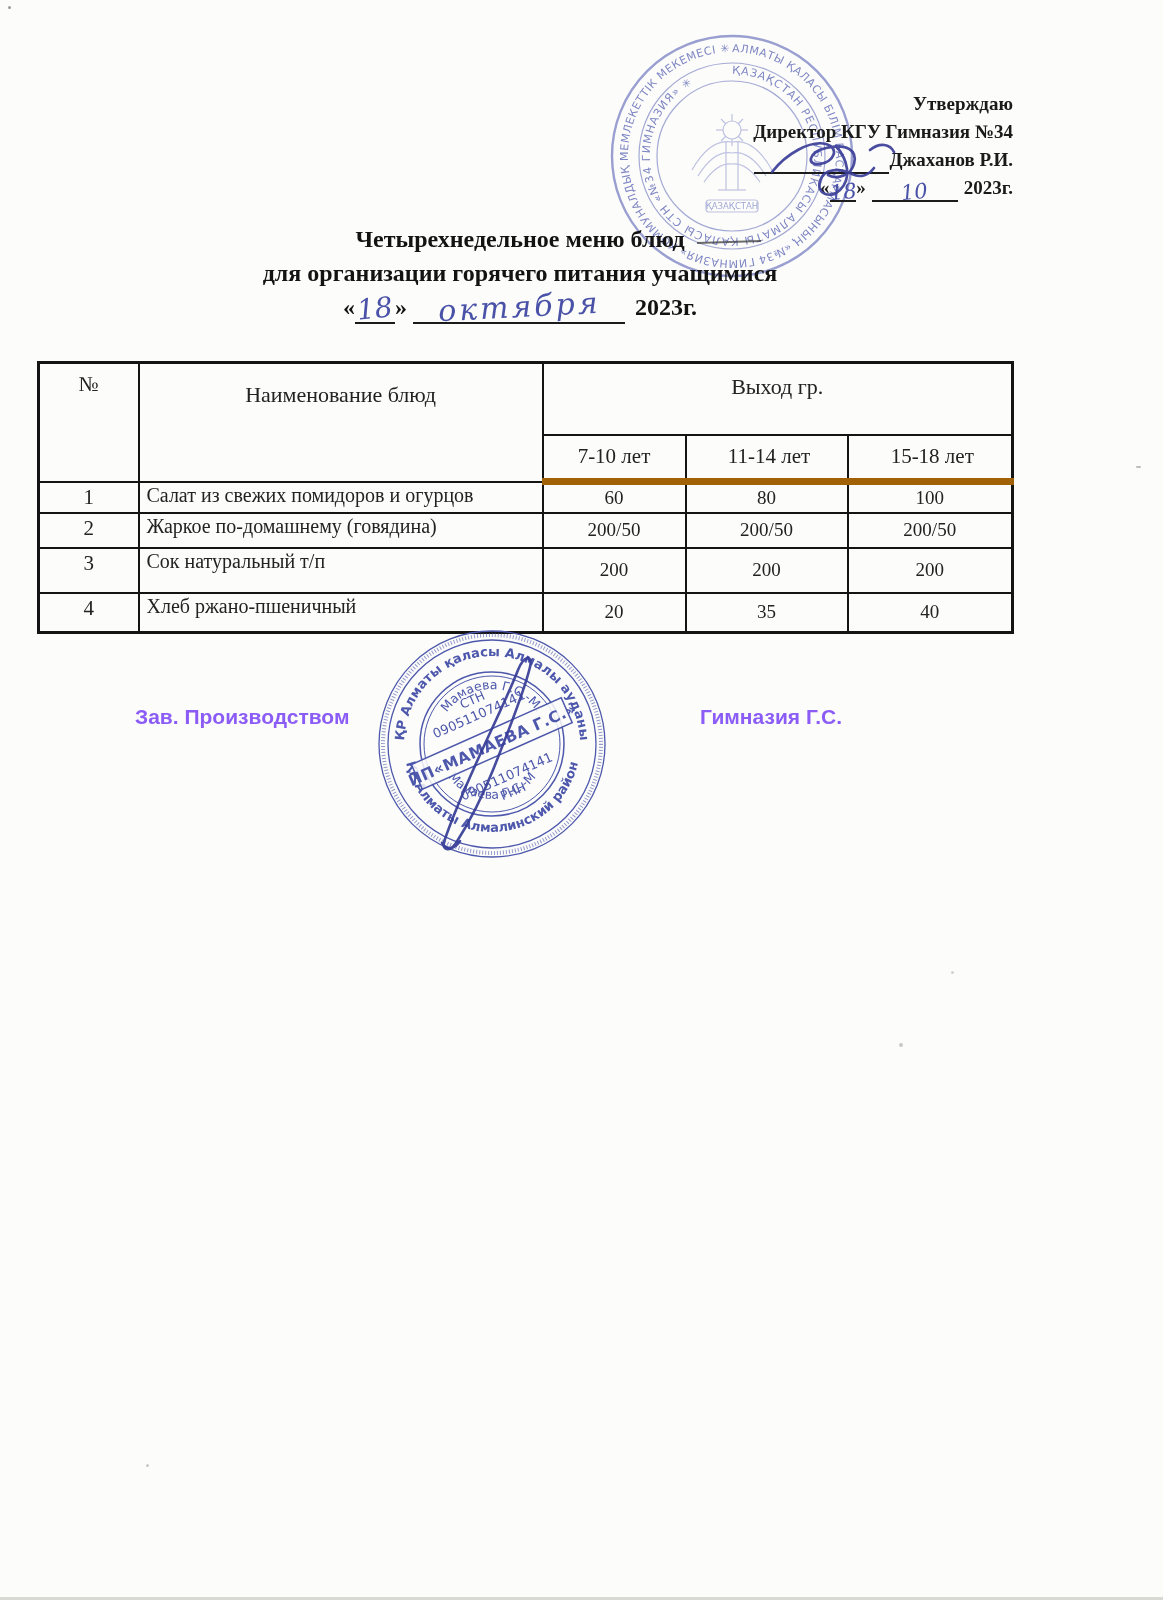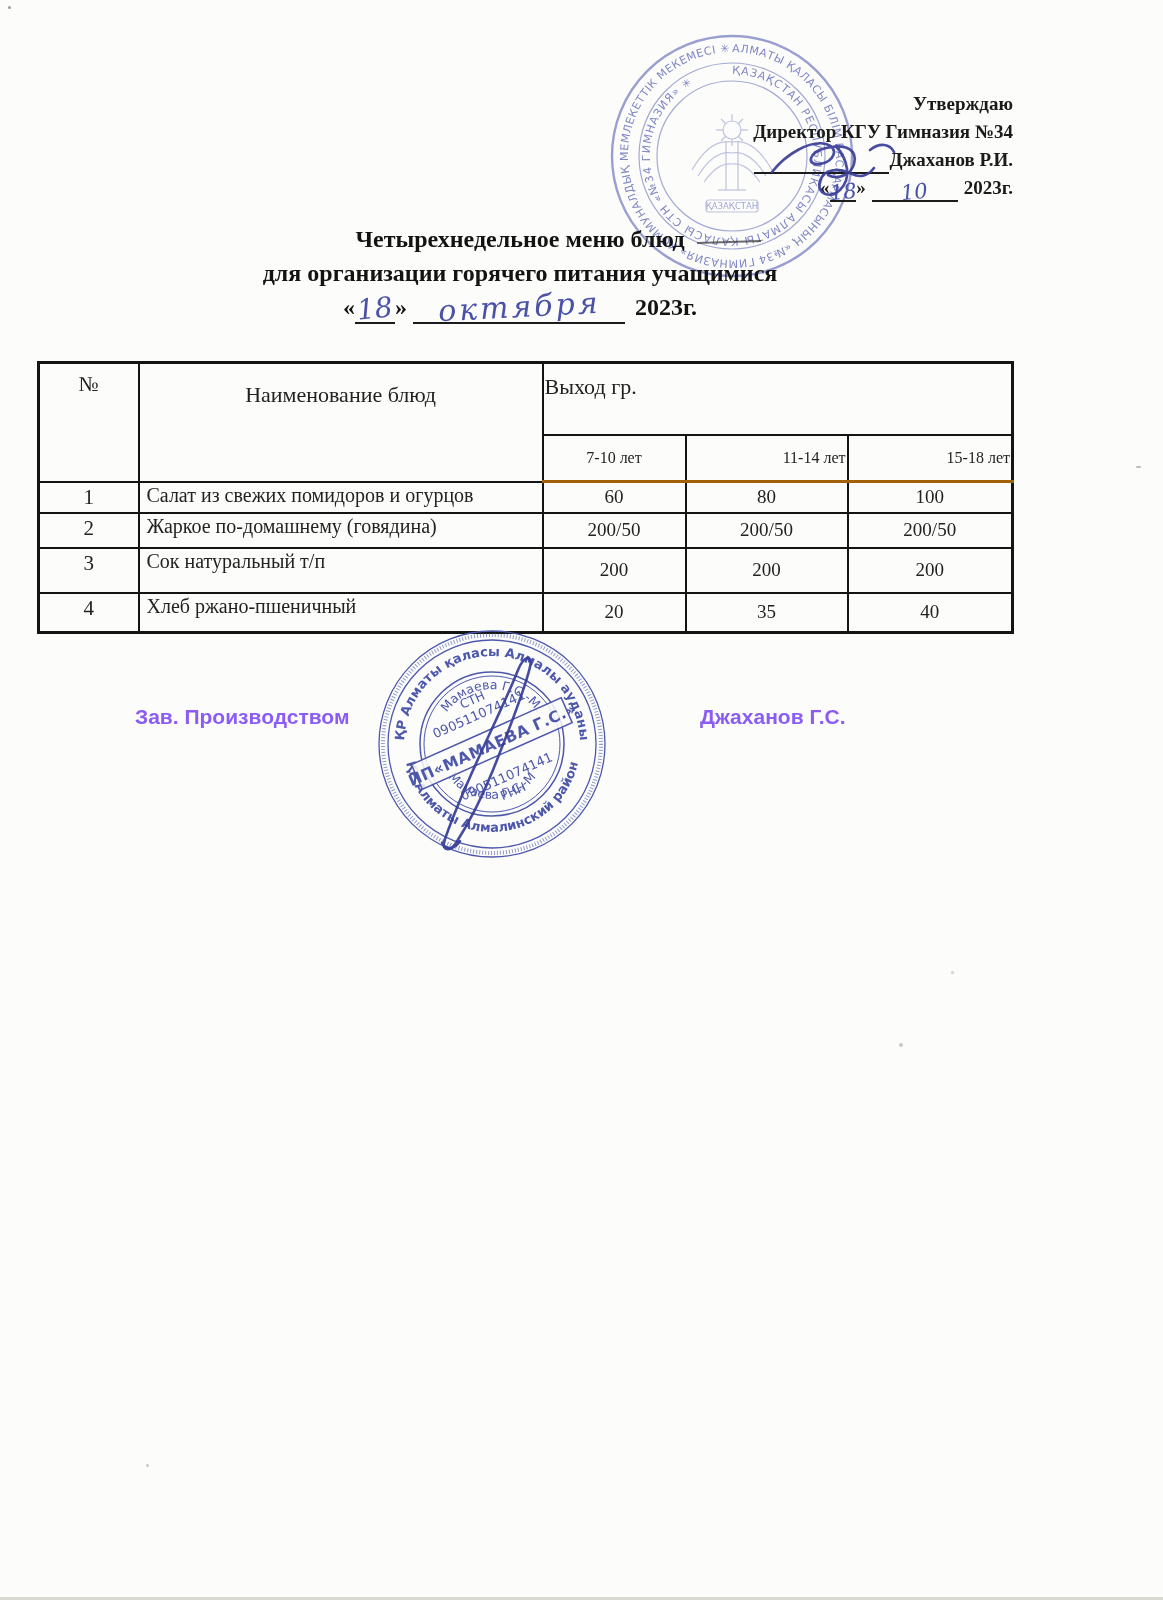--- a/index.html
+++ b/index.html
@@ -36,24 +36,24 @@
   .menu-table{
     position:absolute;left:37px;top:361px;z-index:2;
     border-collapse:collapse;table-layout:fixed;width:974px;
     border:3px solid #141414;
   }
   .menu-table td{border:2px solid #141414;color:#222;overflow:hidden;}
   .menu-table tr.h1{height:72px;}
   .menu-table tr.h2{height:47px;}
   .menu-table .no-h{font-size:21px;text-align:center;vertical-align:top;padding-top:8px;}
   .menu-table .name-h{font-size:22px;text-align:center;vertical-align:top;padding-top:18px;}
-  .menu-table .out-h{font-size:22px;text-align:left;vertical-align:top;padding-top:10px;}
-  .menu-table tr.h2 td{font-size:16px;border-bottom:3px solid #a16207;vertical-align:middle;}
+  .menu-table .out-h{font-size:22px;text-align:center;vertical-align:top;padding-top:10px;}
+  .menu-table tr.h2 td{font-size:21px;border-bottom:7px solid #a16207;vertical-align:middle;}
   .menu-table tr.h2 td.cen{text-align:center;}
-  .menu-table tr.h2 td.la{text-align:right;padding-left:6px;}
+  .menu-table tr.h2 td.la{text-align:center;padding-left:6px;}
   .menu-table tr.r1{height:31px;}
   .menu-table tr.r2{height:35px;}
   .menu-table tr.r3{height:45px;}
   .menu-table tr.r4{height:40px;}
   .menu-table td.no{text-align:center;font-size:21px;vertical-align:top;padding-top:2px;}
   .menu-table td.dname{text-align:left;padding:1px 4px 0 7px;vertical-align:top;font-size:20px;border-radius:15px;}
   .menu-table td.val{text-align:center;font-size:19px;vertical-align:middle;}
   
   .footer-label,.footer-name{
     position:absolute;top:705px;z-index:3;
@@ -191,21 +191,21 @@
       <td class="no">4</td>
       <td class="dname">Хлеб ржано-пшеничный</td>
       <td class="val">20</td>
       <td class="val">35</td>
       <td class="val">40</td>
     </tr>
   </tbody>
     </table>
 
   <div class="footer-label">Зав. Производством</div>
-  <div class="footer-name">Джаханов Г.С.</div>
+  <div class="footer-name">Гимназия Г.С.</div>
 
   <svg class="stamp-vendor" width="240" height="240" viewBox="0 0 240 240">
     <g fill="none" stroke="#4d58ac">
       <circle cx="120" cy="120" r="113" stroke-width="1.3"></circle>
       <circle cx="120" cy="120" r="109" stroke-width="4" stroke-dasharray="1 2" opacity="0.6"></circle>
       <circle cx="120" cy="120" r="104" stroke-width="1.3"></circle>
       <circle cx="120" cy="120" r="72" stroke-width="1.5"></circle>
       <circle cx="120" cy="120" r="68" stroke-width="1"></circle>
     </g>
     <path id="vt" d="M32,120 A88,88 0 0,1 208,120" fill="none"></path>

